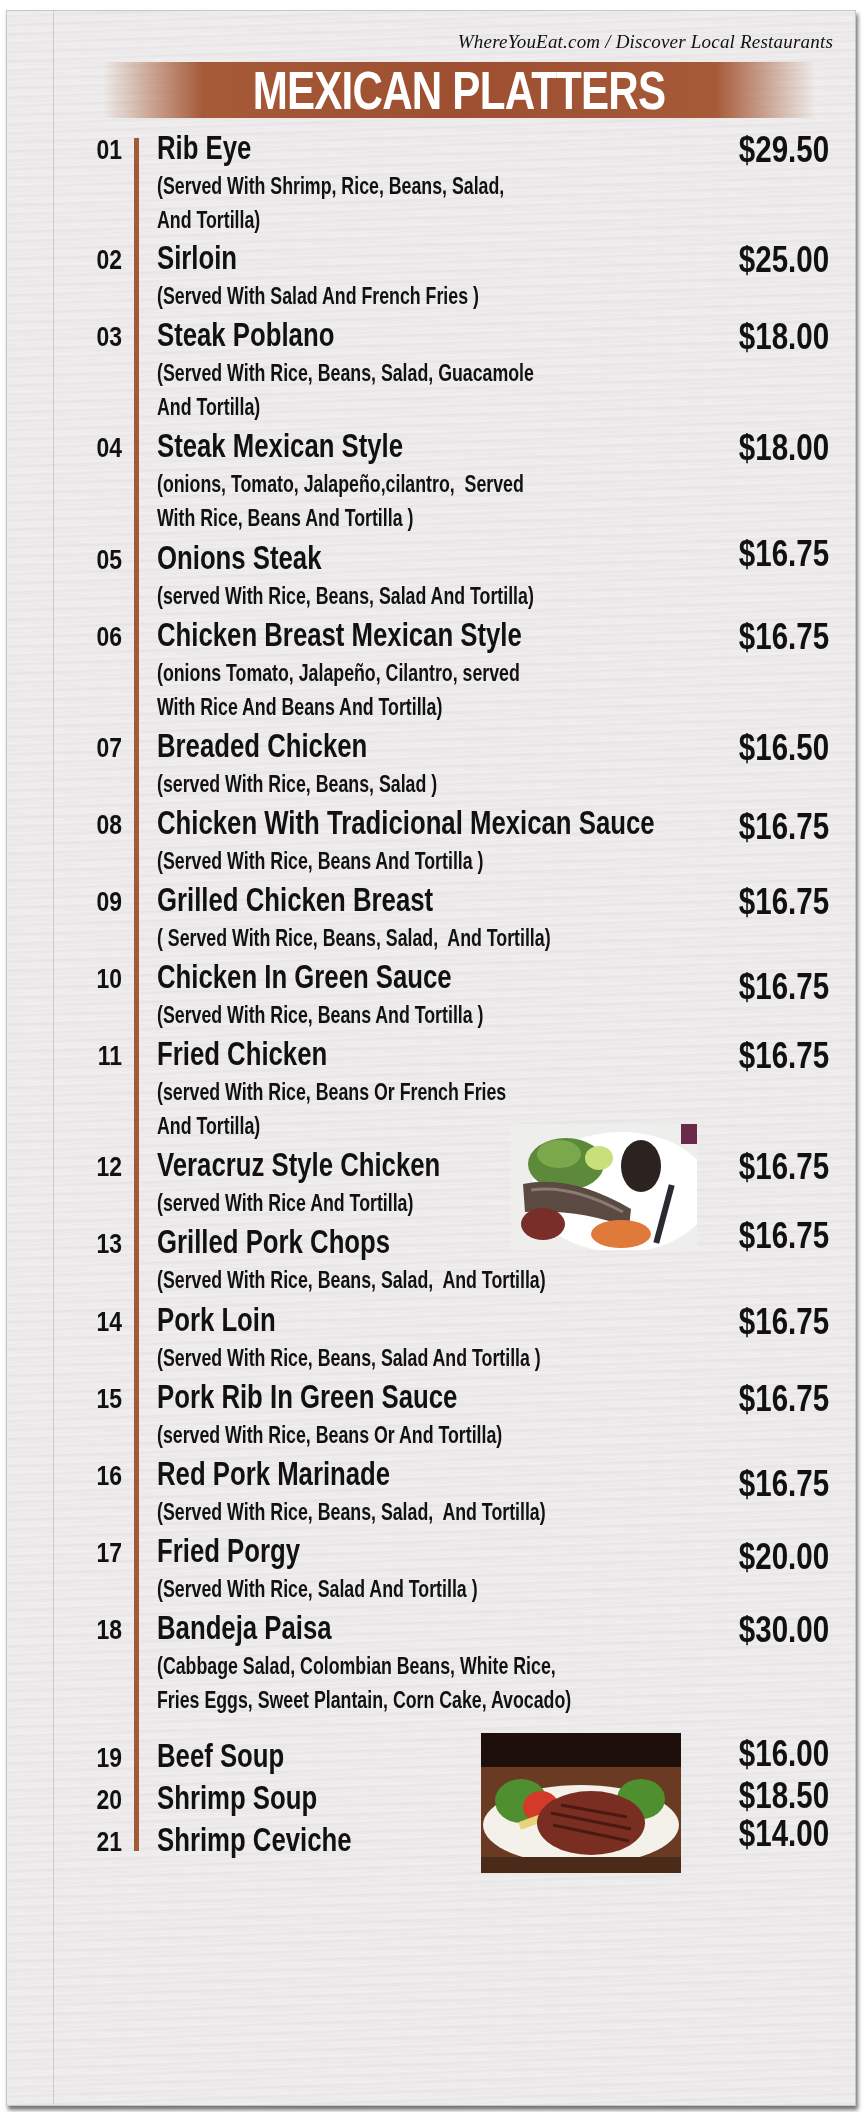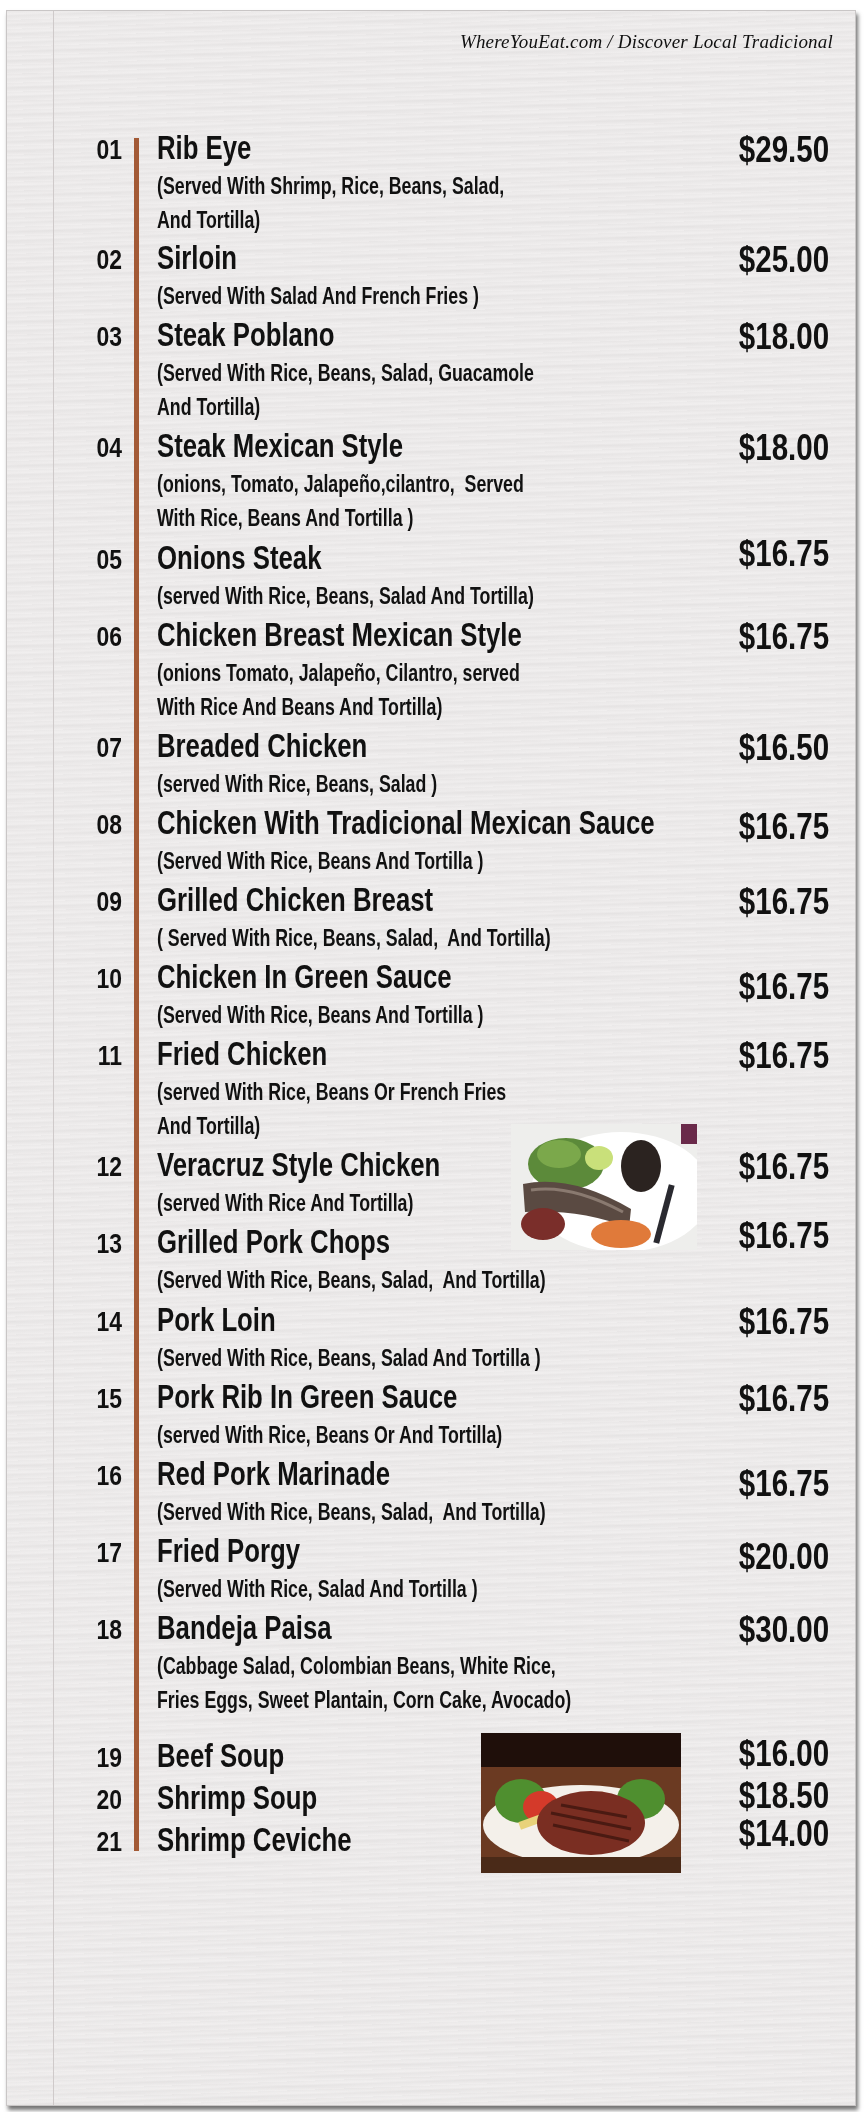--- a/index.html
+++ b/index.html
@@ -73,22 +73,25 @@
       left: 474px; top: 1722px; width: 200px; height: 140px;
       background: linear-gradient(180deg, #1b0d09 0%, #2a140c 28%, #6a3b22 40%, #3a1f12 100%);
     }
   </style>
 </head>
 <body>
 
 <div class="page">
   <div class="left-margin-line"></div>
 
-  <div class="watermark">WhereYouEat.com / Discover Local Tradicional</div>
-
+  <div class="watermark">WhereYouEat.com / Discover Local Restaurants</div>
+
+  <div class="banner">
+    <div class="banner-title">MEXICAN PLATTERS</div>
+  </div>
 
   <div class="divider"></div>
 
   <div class="item" style="top:116px;">
     <div class="num" style="top:8px;">01</div>
     <div class="name" style="top:2px;">Rib Eye</div>
     <div class="desc" style="top:42px;">(Served With Shrimp, Rice, Beans, Salad,
 And Tortilla)</div>
     <div class="price" style="top:2px;">$29.50</div>
   </div>

